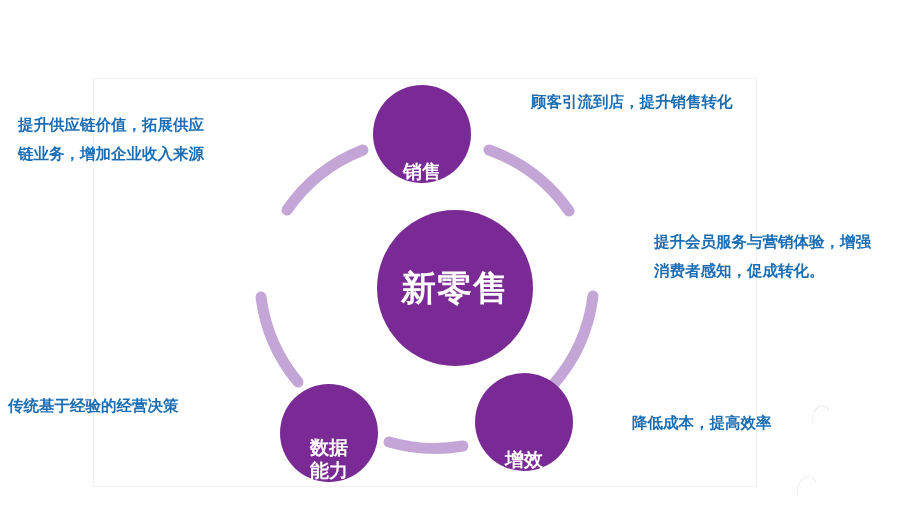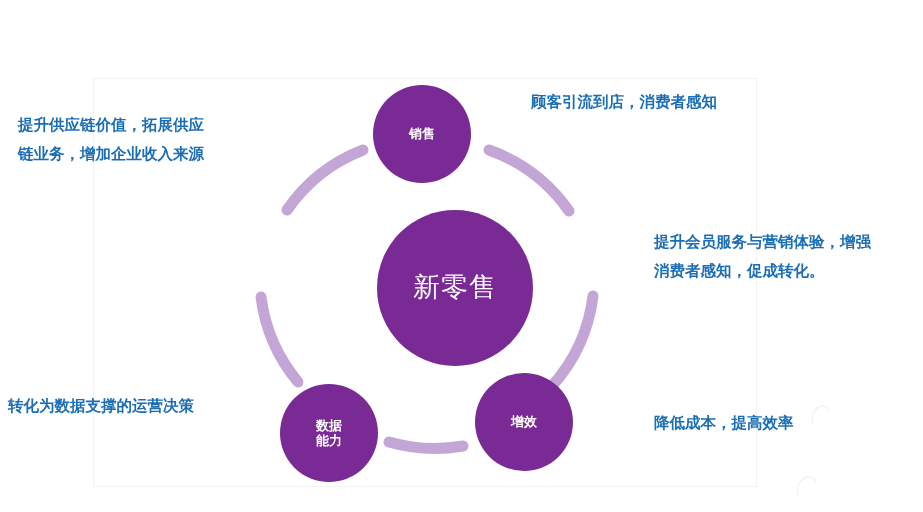--- a/index.html
+++ b/index.html
@@ -57,28 +57,29 @@
     justify-content: center;
     text-align: center;
     line-height: 1.18;
     box-sizing: border-box;
   }
   .node .line { display: block; white-space: nowrap; }
 
   .node-center {
     width: 156px; height: 156px;
     left: 182px; top: 132px;
-    font-size: 27px;
-    font-weight: normal;
+    font-size: 35px;
+    font-weight: bold;
     letter-spacing: 1px;
   }
   .node-sat {
     width: 98px; height: 98px;
-    font-size: 13px;
+    font-size: 19px;
     font-weight: bold;
+    justify-content: flex-end;
   }
   .node-top    { left: 178px; top: 7px; }
   .node-left   { left: 23px;  top: 122px; }
   .node-right  { left: 337px; top: 122px; }
   .node-bleft  { left: 85px;  top: 306px; }
   .node-bright { left: 280px; top: 295px; }
 
   
   .node-light { font-weight: normal; letter-spacing: 0.5px; }
 
@@ -88,21 +89,21 @@
     color: #1C6EB4;
     font-weight: bold;
     font-size: 15.5px;
     line-height: 1.85;
     white-space: nowrap;
   }
   #callout-supply   { left: 18px;  top: 111px; }
   #callout-sales    { left: 531px; top: 88px; }
   #callout-consumer { left: 654px; top: 228px; }
   #callout-data     { left: 8px;   top: 392px; }
-  #callout-efficiency { left: 616px; top: 409px; padding-left: 38px; }
+  #callout-efficiency { left: 594px; top: 409px; padding-left: 38px; }
 
   
   .artifact {
     position: absolute;
     border: 1px solid #e9e9ec;
     border-color: #ececef transparent transparent #ececef;
     border-radius: 50%;
     transform: rotate(20deg);
   }
   #artifact-1 { left: 812px; top: 405px; width: 16px; height: 22px; }
@@ -152,30 +153,30 @@
 
 
   </div>
 
   <div class="callout" id="callout-supply">
     <div>提升供应链价值，拓展供应</div>
     <div>链业务，增加企业收入来源</div>
   </div>
 
   <div class="callout" id="callout-sales">
-    <div>顾客引流到店，消费者感知</div>
+    <div>顾客引流到店，提升销售转化</div>
   </div>
 
   <div class="callout" id="callout-consumer">
     <div>提升会员服务与营销体验，增强</div>
     <div>消费者感知，促成转化。</div>
   </div>
 
   <div class="callout" id="callout-data">
-    <div>转化为数据支撑的运营决策</div>
+    <div>传统基于经验的经营决策</div>
   </div>
 
   <div class="callout" id="callout-efficiency">
     <div>降低成本，提高效率</div>
   </div>
 
   <div class="artifact" id="artifact-1"></div>
   <div class="artifact" id="artifact-2"></div>
 
 </div>

